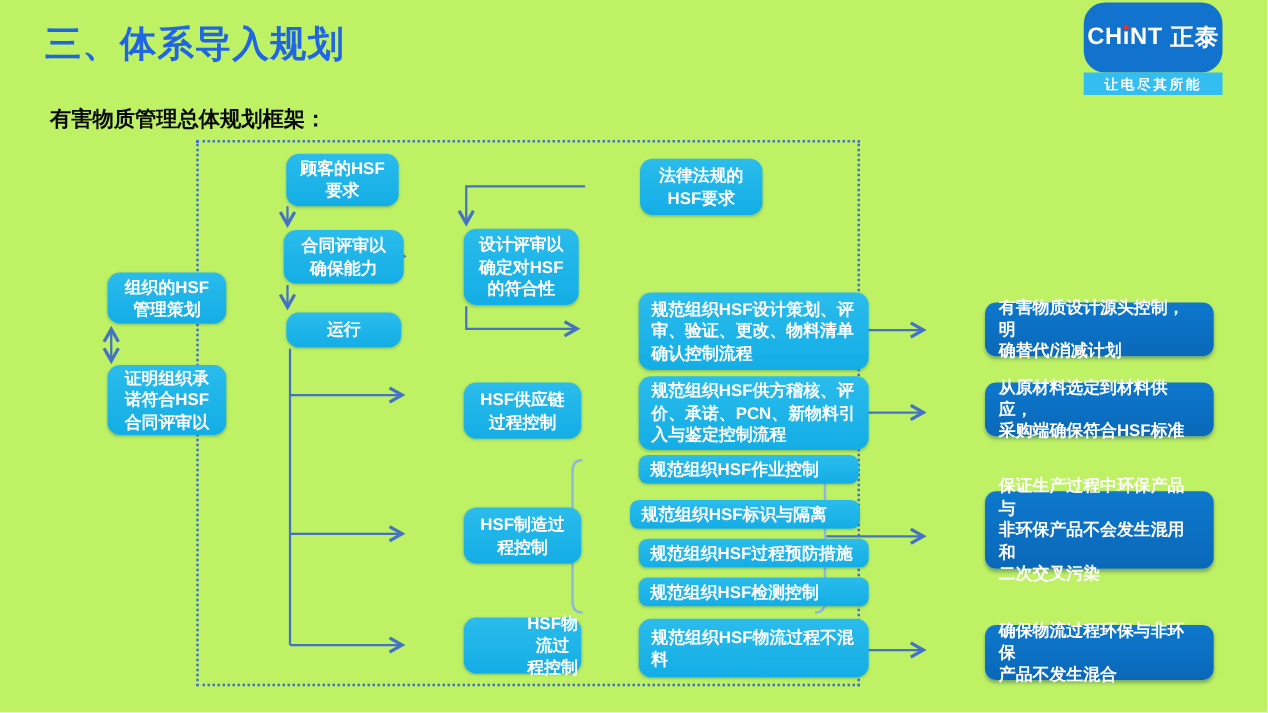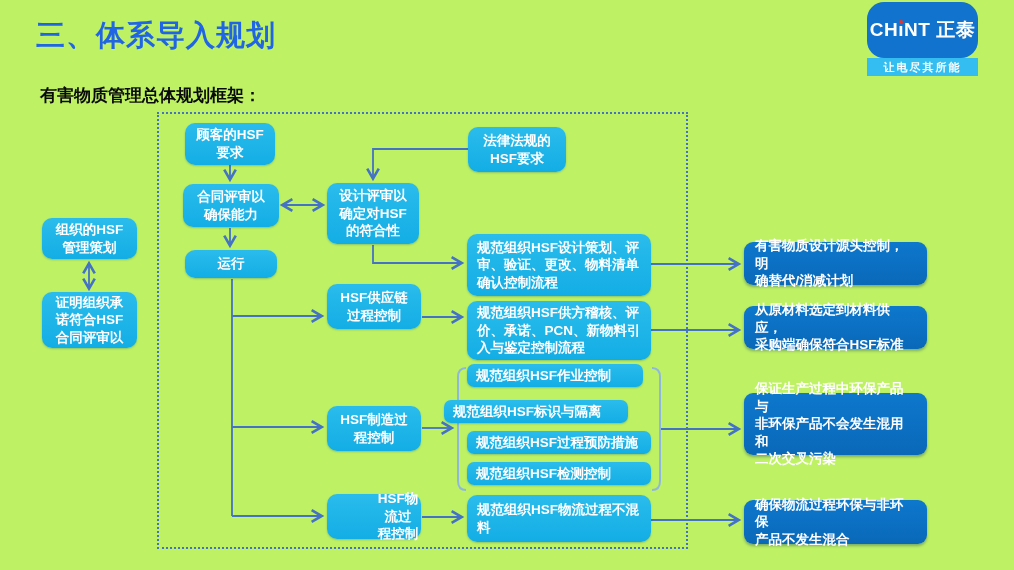--- a/index.html
+++ b/index.html
@@ -33,21 +33,21 @@
   .frame{
     position:absolute;left:157px;top:112px;width:531px;height:437px;
     border:2px dotted #4472c4;box-sizing:border-box;
   }
   
   .lines{position:absolute;left:0;top:0;width:1014px;height:570px;pointer-events:none;}
   
   .box{
     position:absolute;box-sizing:border-box;color:#ffffff;font-weight:bold;
     display:flex;align-items:center;justify-content:center;text-align:center;
-    white-space:pre-line;line-height:1.3;font-size:13.5px;
+    white-space:pre-line;line-height:1.3;font-size:13.5px;margin-left:44px;
   }
   .cyan{
     background:linear-gradient(180deg,#2abcec 0%,#13ade5 100%);
     border-radius:10px;box-shadow:0 1px 2px rgba(0,60,120,0.25);
   }
   .cyan-sm{
     background:linear-gradient(180deg,#2abcec 0%,#13ade5 100%);
     border-radius:7px;box-shadow:0 1px 2px rgba(0,60,120,0.25);
     justify-content:flex-start;text-align:left;padding:0 9px;
   }
@@ -134,30 +134,30 @@
   <div class="box cyan" style="left:327px;top:183px;width:92px;height:61px;">设计评审以
 确定对HSF
 的符合性</div>
   <div class="box cyan" style="left:185px;top:250px;width:92px;height:28px;">运行</div>
   <div class="box cyan" style="left:468px;top:127px;width:98px;height:45px;">法律法规的
 HSF要求</div>
   <div class="box cyan cyan-left" style="left:467px;top:234px;width:184px;height:62px;">规范组织HSF设计策划、评
 审、验证、更改、物料清单
 确认控制流程</div>
 
-  <div class="box cyan" style="left:327px;top:284px;width:94px;height:45px;">HSF供应链
+  <div class="box cyan" style="left:327px;top:306px;width:94px;height:45px;">HSF供应链
 过程控制</div>
   <div class="box cyan cyan-left" style="left:467px;top:301px;width:184px;height:59px;">规范组织HSF供方稽核、评
 价、承诺、PCN、新物料引
 入与鉴定控制流程</div>
 
   <div class="box cyan" style="left:327px;top:406px;width:94px;height:45px;">HSF制造过
 程控制</div>
   <div class="box cyan-sm" style="left:467px;top:364px;width:176px;height:23px;">规范组织HSF作业控制</div>
-  <div class="box cyan-sm" style="left:444px;top:400px;width:184px;height:23px;">规范组织HSF标识与隔离</div>
+  <div class="box cyan-sm" style="left:460px;top:400px;width:184px;height:23px;">规范组织HSF标识与隔离</div>
   <div class="box cyan-sm" style="left:467px;top:431px;width:184px;height:23px;">规范组织HSF过程预防措施</div>
   <div class="box cyan-sm" style="left:467px;top:462px;width:184px;height:23px;">规范组织HSF检测控制</div>
 
   <div class="box cyan" style="left:327px;top:494px;width:94px;height:45px;padding-left:48px;">HSF物流过
 程控制</div>
   <div class="box cyan cyan-left" style="left:467px;top:495px;width:184px;height:47px;">规范组织HSF物流过程不混
 料</div>
 
   <div class="box navy" style="left:744px;top:242px;width:183px;height:43px;">有害物质设计源头控制，明
 确替代/消减计划</div>

